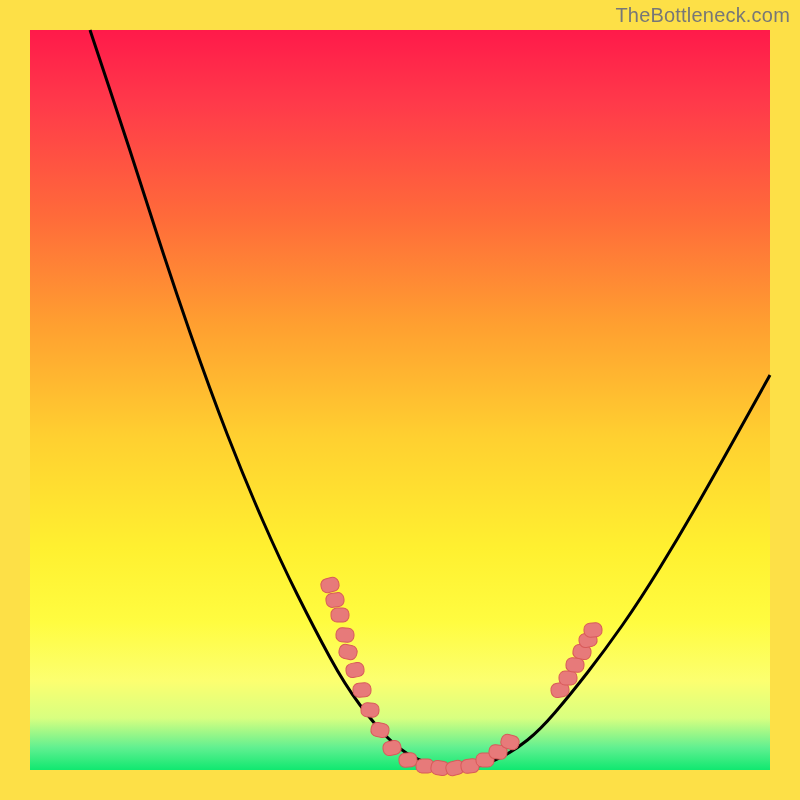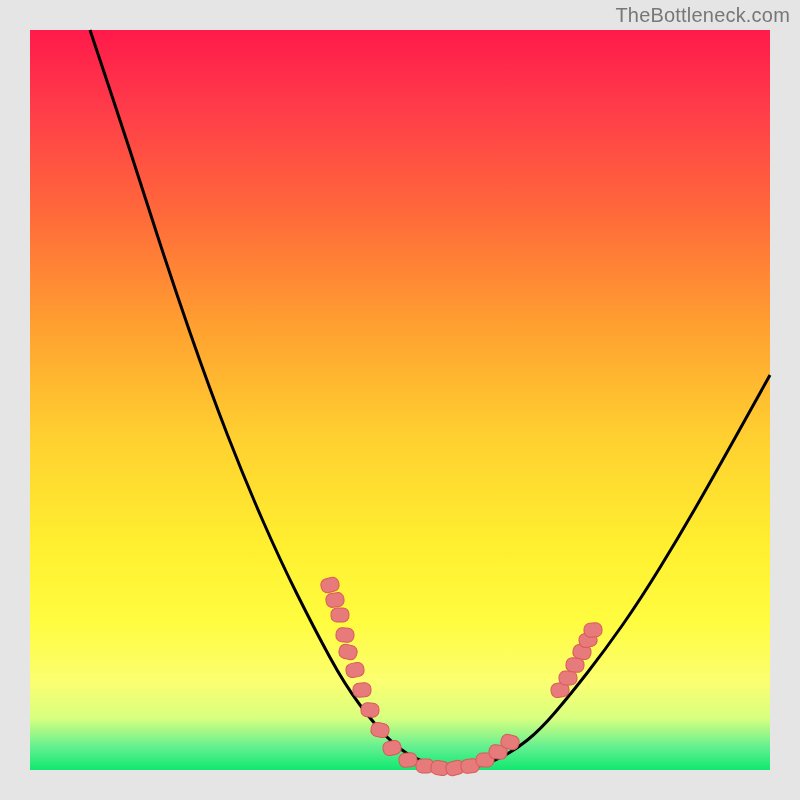--- a/index.html
+++ b/index.html
@@ -10,21 +10,21 @@
     overflow: hidden;
     background: #000;
     font-family: Arial, Helvetica, sans-serif;
   }
   .frame {
     position: absolute;
     top: 0;
     left: 0;
     width: 800px;
     height: 800px;
-    background: #e5e5e5;
+    background: #fde047;
   }
   .plot-area {
     position: absolute;
     top: 30px;
     left: 30px;
     width: 740px;
     height: 740px;
   }
   .gradient-bg {
     position: absolute;

